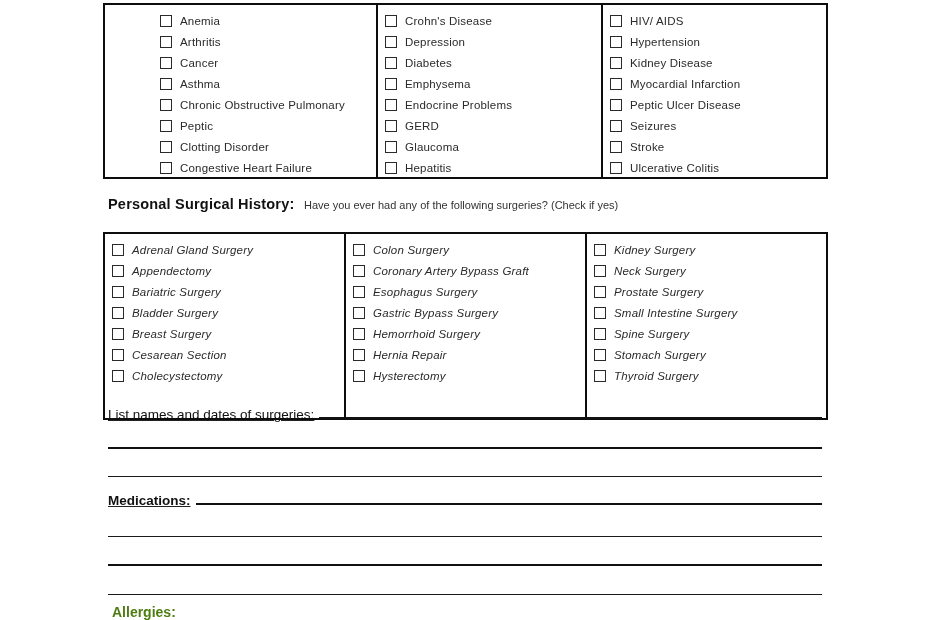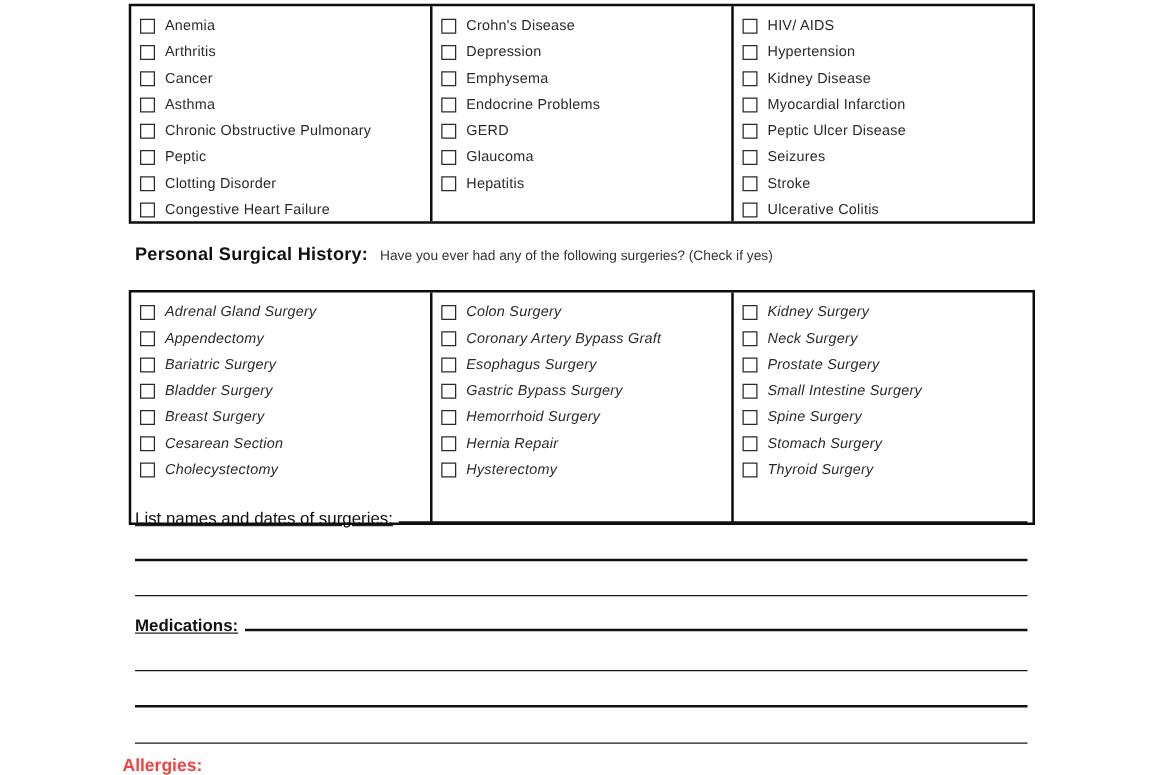--- a/index.html
+++ b/index.html
@@ -12,21 +12,21 @@
   .page { position: relative; width: 930px; height: 620px; background: #fff; }
 
   
   .cbtable {
     position: absolute; left: 103px; width: 725px;
     box-sizing: border-box;
     border: 2px solid #0d0d0d;
     display: flex;
     background: #fff;
   }
-  #conditions-table { top: 3px;   height: 176px; }
+  #conditions-table { top: 3px;   height: 176px; padding-left: 48px; }
   #surgeries-table  { top: 232px; height: 188px; font-style: italic; }
   .cbcol {
     flex: 1 1 0; box-sizing: border-box;
     padding: 5px 0 0 7px;
     border-right: 2px solid #0d0d0d;
     overflow: hidden;
   }
   .cbcol:last-child { border-right: none; }
   .cbrow { display: flex; align-items: center; height: 21px; }
   .cb {
@@ -57,21 +57,21 @@
   
   .wline { position: absolute; left: 108px; width: 714px; height: 0; }
   .wline.thick { border-top: 2px solid #111; }
   .wline.thin  { border-top: 1px solid #1a1a1a; }
   #wline-1 { top: 447px; }
   #wline-2 { top: 476px; }
   #wline-3 { top: 536px; }
   #wline-4 { top: 564px; }
   #wline-5 { top: 594px; }
 
-  .bottom-label { position: absolute; left: 98px; top: 604px; font-weight: bold; font-size: 14px; color: #ef4444; }
+  .bottom-label { position: absolute; left: 112px; top: 604px; font-weight: bold; font-size: 14px; color: #4d7c0f; }
 </style>
 </head>
 <body>
 
 <div class="page">
 
   <div class="cbtable" id="conditions-table">
       <div class="cbcol">
         <div class="cbrow">
           <span class="cb"></span>
@@ -107,20 +107,24 @@
         </div>
       </div>
       <div class="cbcol">
         <div class="cbrow">
           <span class="cb"></span>
           <span class="cblabel">Crohn's Disease</span>
         </div>
         <div class="cbrow">
           <span class="cb"></span>
           <span class="cblabel">Depression</span>
+        </div>
+        <div class="cbrow">
+          <span class="cb"></span>
+          <span class="cblabel">Diabetes</span>
         </div>
         <div class="cbrow">
           <span class="cb"></span>
           <span class="cblabel">Emphysema</span>
         </div>
         <div class="cbrow">
           <span class="cb"></span>
           <span class="cblabel">Endocrine Problems</span>
         </div>
         <div class="cbrow">

